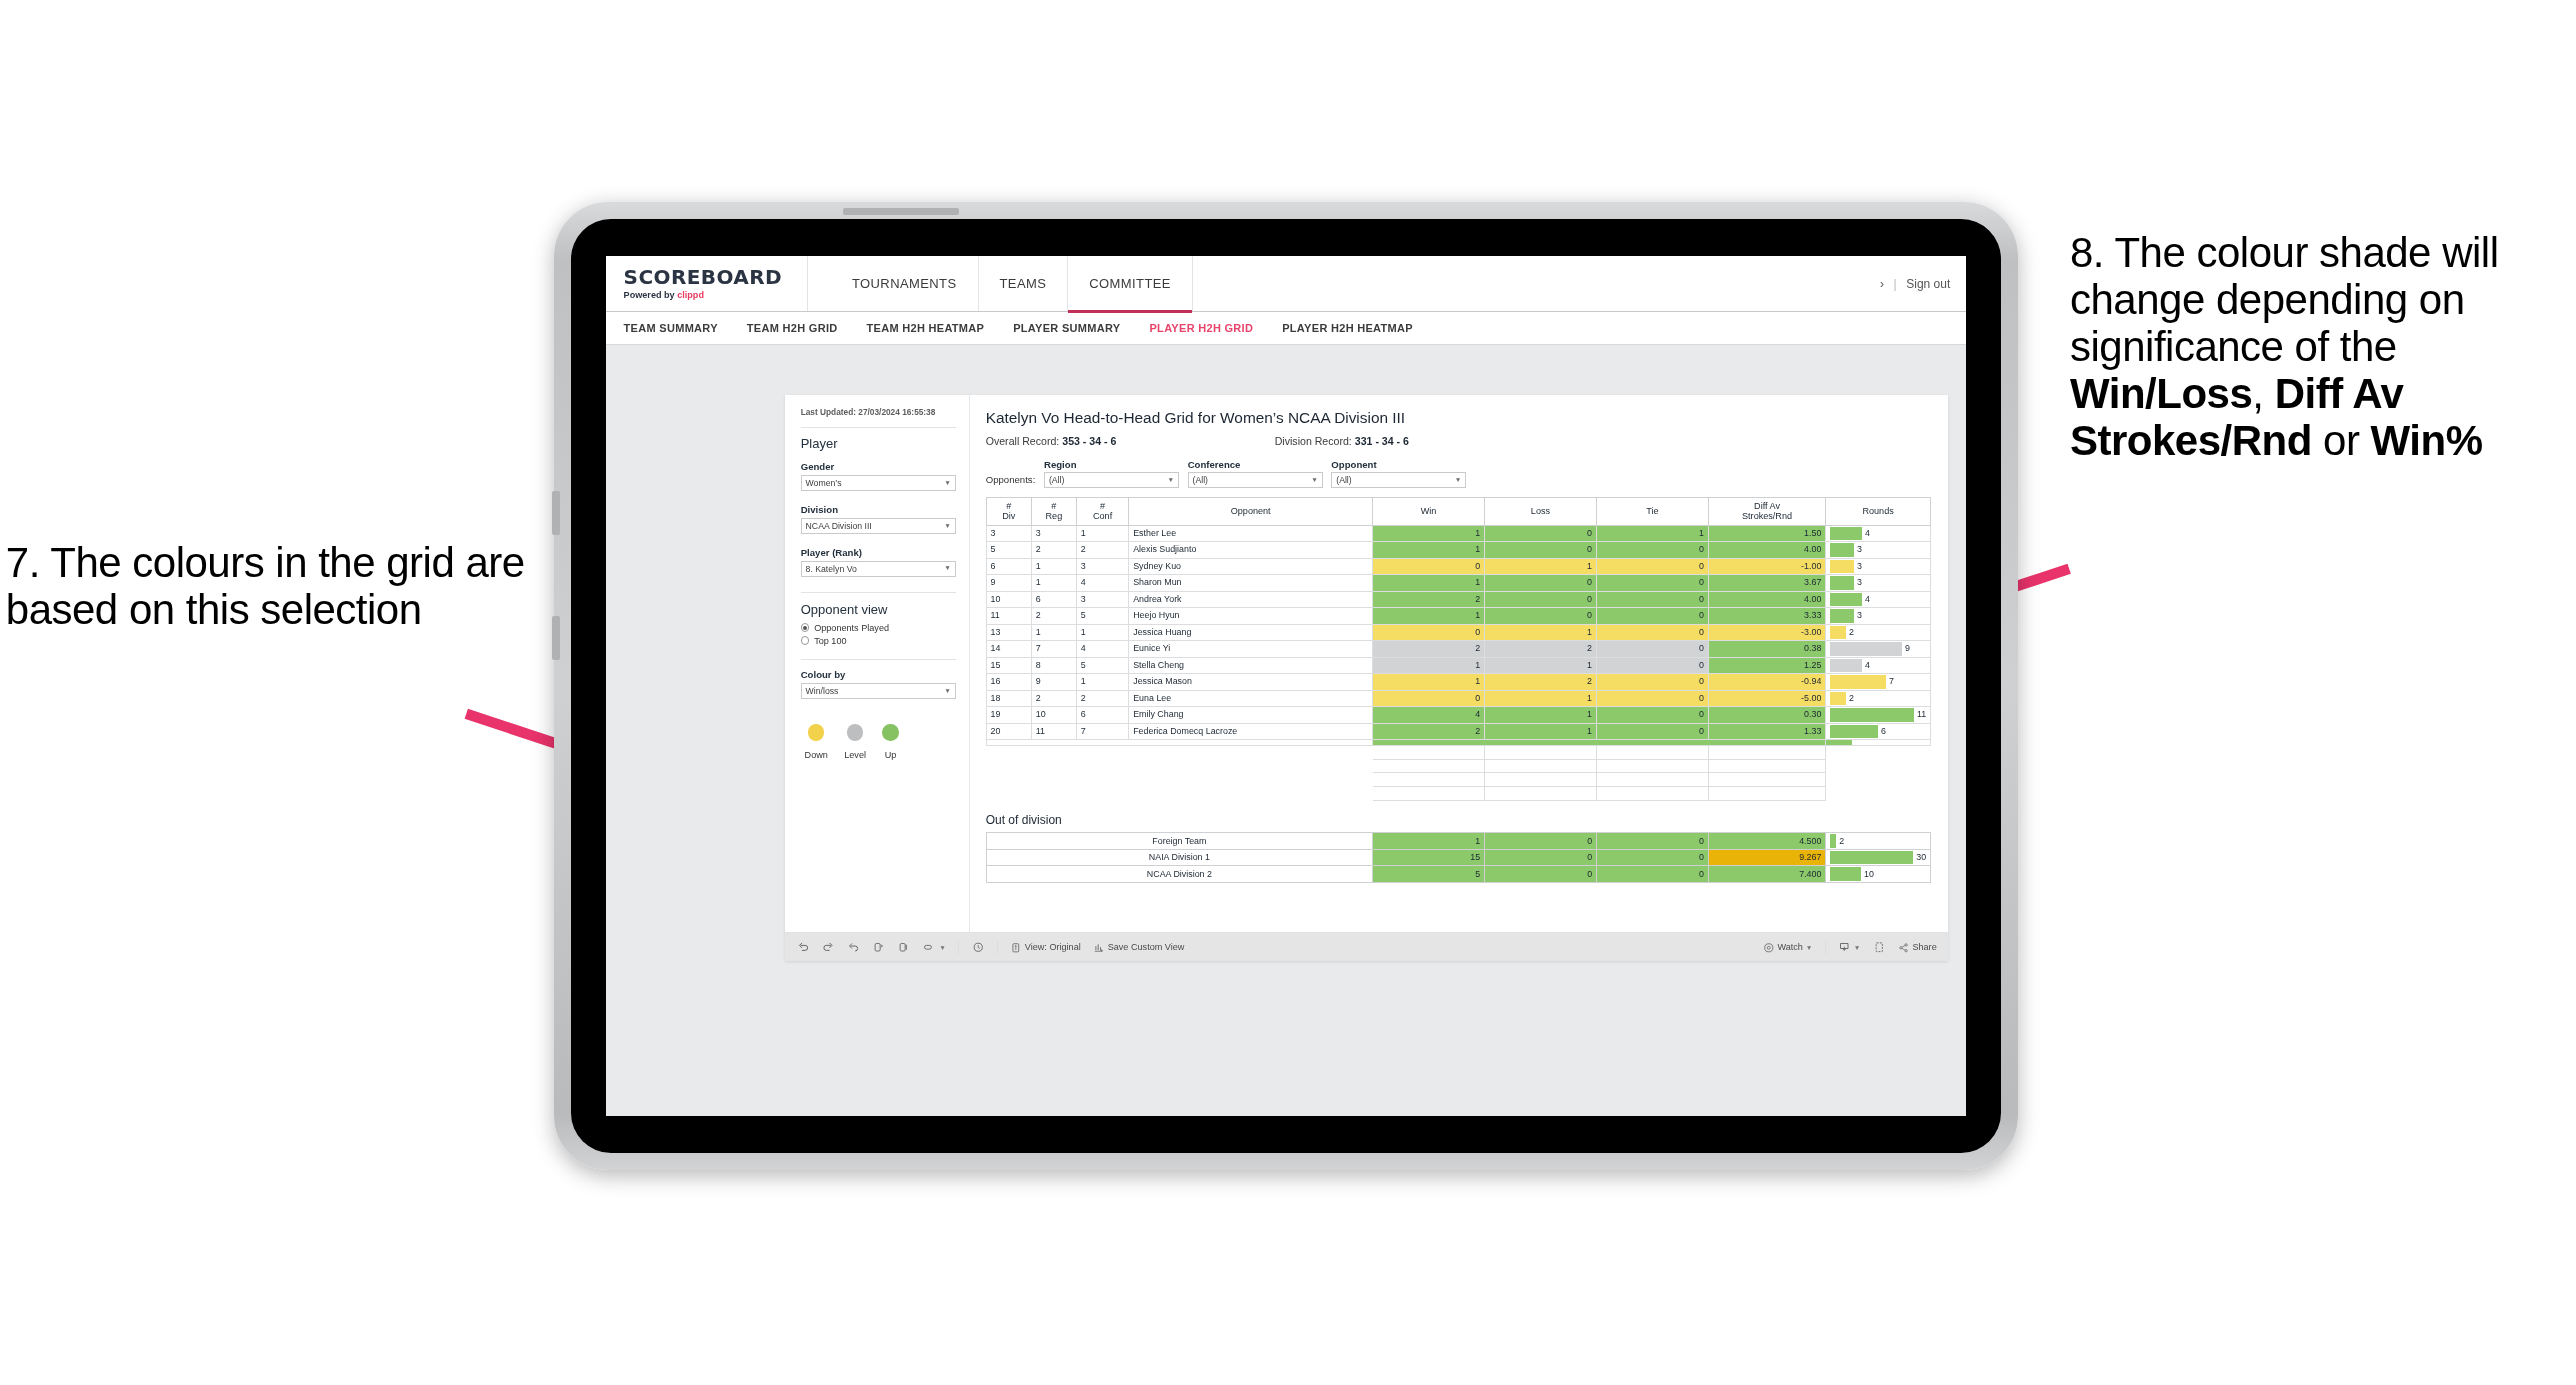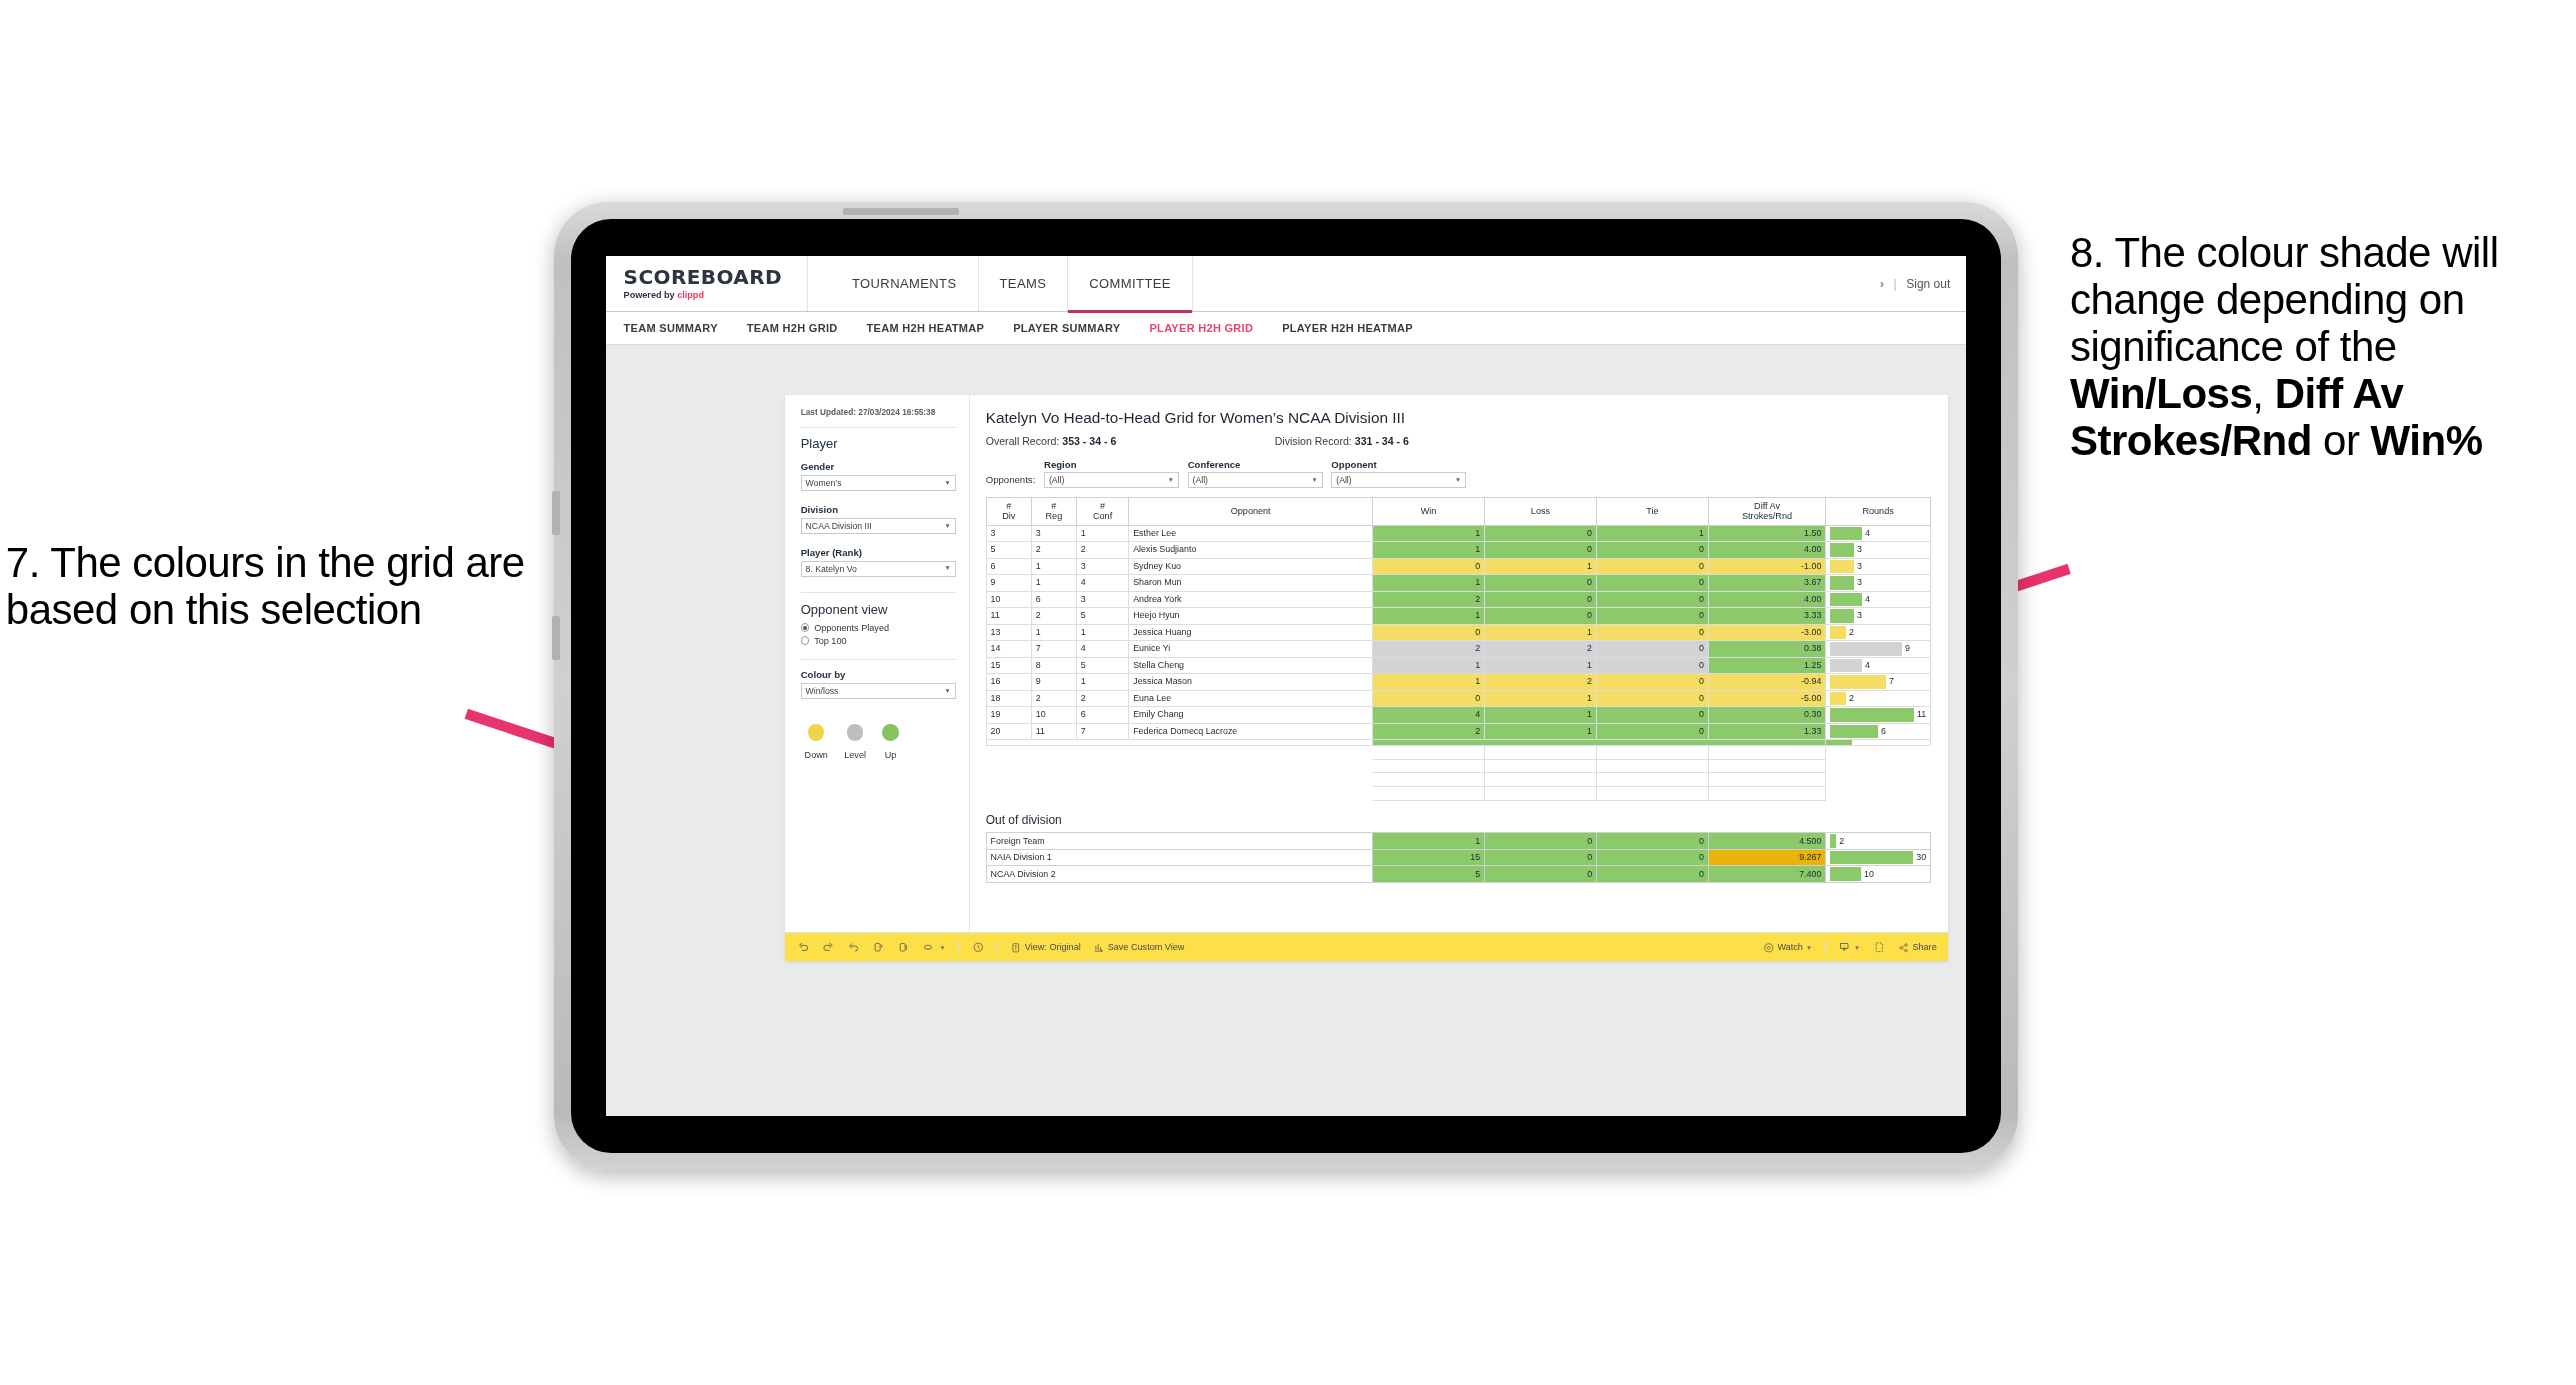--- a/index.html
+++ b/index.html
@@ -168,25 +168,25 @@
   .rbar { height: 100%; display: flex; align-items: center; }
   .rbar .fill { height: 13.5px; }
   .rbar .rlab { padding-left: 2.9px; font-size: 8.9px; color: #1c2733; }
 
   #ood-title { font-size: 12px; color: #1c2733; margin: 12.5px 0 4.8px 0; }
   table.ood { border-collapse: collapse; width: 100%; table-layout: fixed; }
   table.ood td {
     border: 1px solid #cfd0d2; font-size: 8.9px; color: #1c2733;
     padding: 1px 3.9px; height: 14.4px;
   }
-  td.oodname { text-align: left; background: #fff; }
+  td.oodname { text-align: center; background: #fff; }
 
   
   #toolbar {
-    height: 29px; border-top: 1px solid #e0e1e3; background: #fde047;
+    height: 29px; border-top: 1px solid #e0e1e3; background: #e5e5e5;
     display: flex; align-items: center; padding: 0 11.6px; gap: 12.5px;
     font-size: 9.1px; color: #4a4a4a;
   }
   #toolbar .tb { display: flex; align-items: center; gap: 2.9px; }
   #toolbar .vsep { width: 1px; height: 13.5px; background: #dcdddf; }
   #toolbar .spacer { flex: 1; }
   svg { display: block; }
 </style>
 </head>
 <body>

